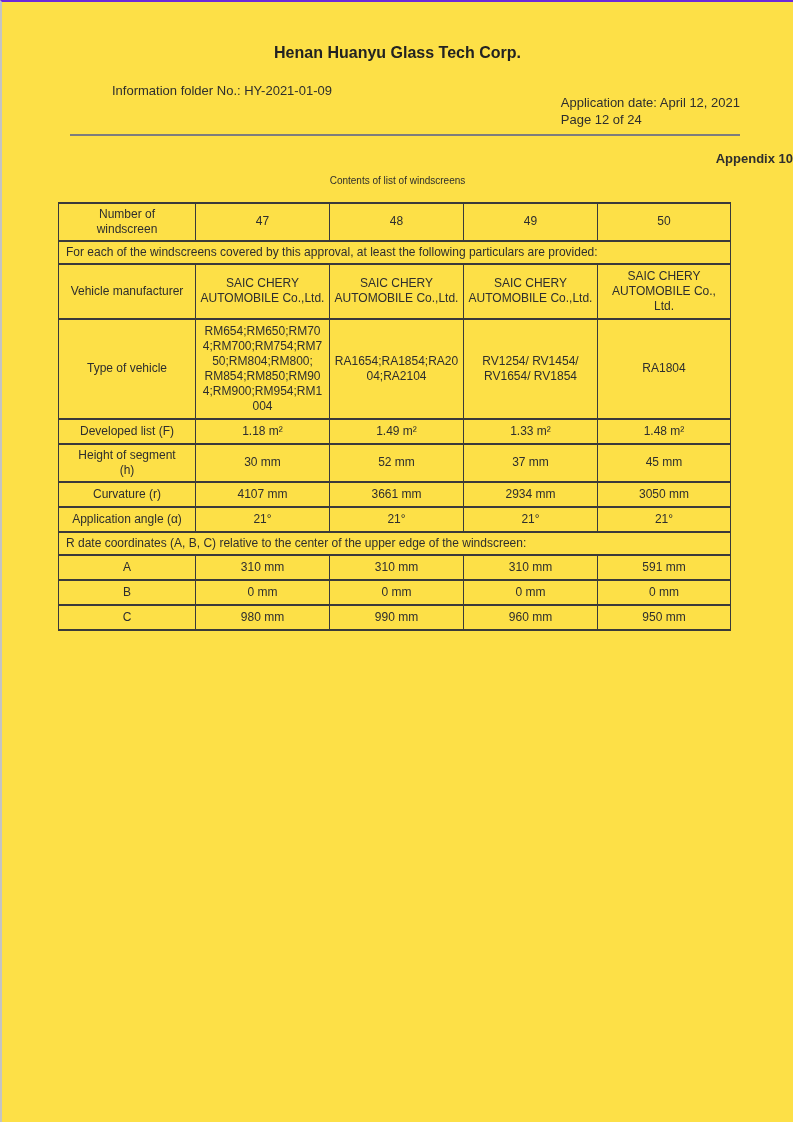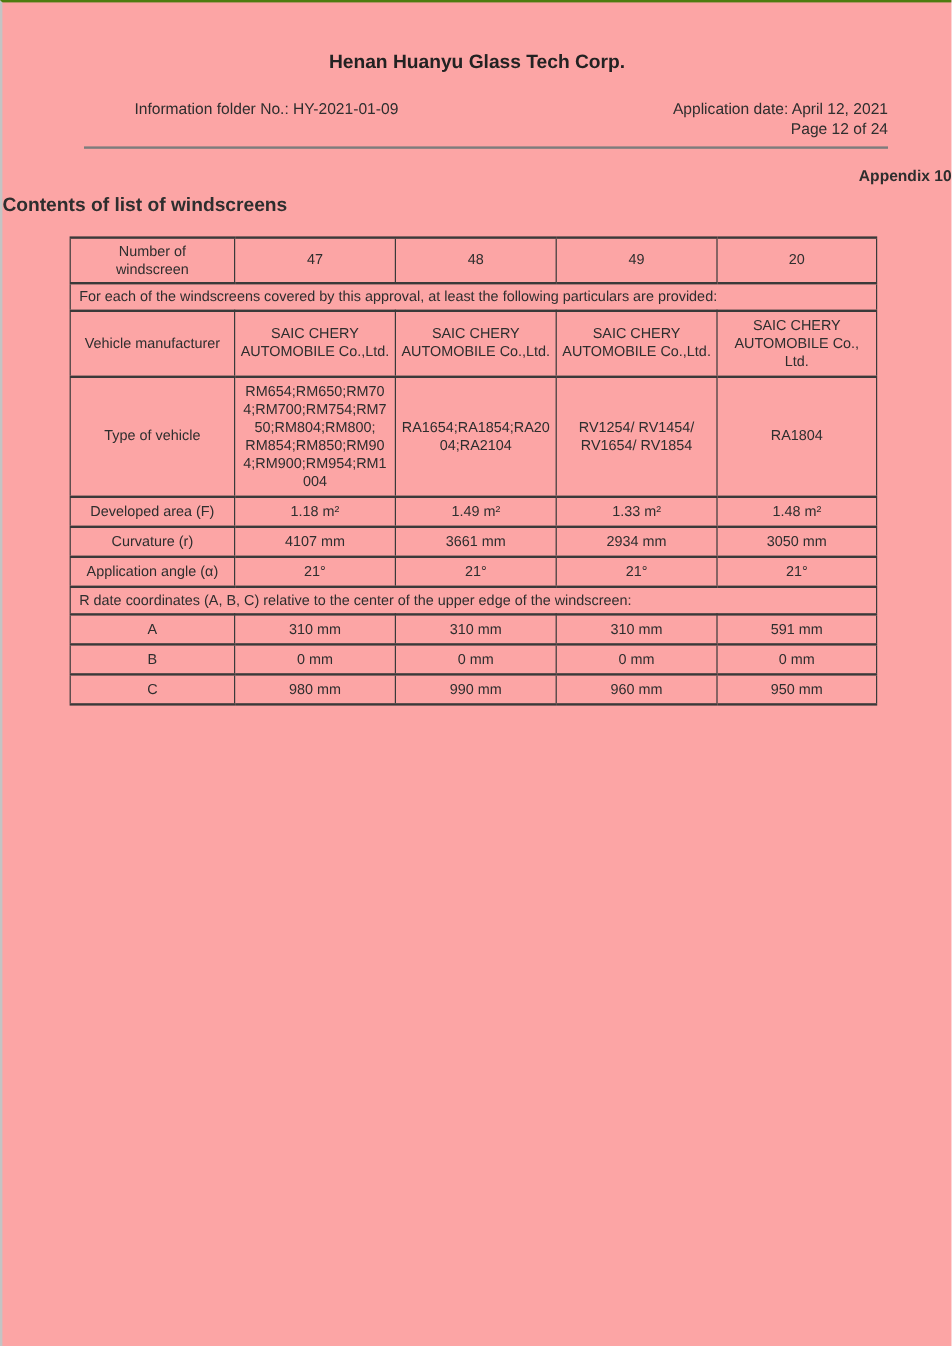--- a/index.html
+++ b/index.html
@@ -5,55 +5,56 @@
   * { margin: 0; padding: 0; box-sizing: border-box; }
   html, body { background: #ffffff; }
   body {
     width: 793px; height: 1122px;
     font-family: "Liberation Sans", sans-serif;
     color: #2e2e2e;
   }
   .page {
     position: relative;
     width: 793px; height: 1122px;
-    background: #fca5a5;
-    border-top: 2px solid #4d7c0f;
+    background: #fde047;
+    border-top: 2px solid #6d28d9;
     border-left: 2px solid #c4c4c4;
     overflow: hidden;
   }
   .company-title {
     margin-top: 42px;
     text-align: center;
     font-size: 16px;
     font-weight: bold;
     color: #222222;
   }
   .info-row {
     display: flex;
     justify-content: space-between;
     align-items: flex-start;
     margin: 21px 53px 0 110px;
     font-size: 13px;
   }
-  .info-right { text-align: right; line-height: 1.3; }
+  .info-right { line-height: 1.3; margin-top: 12px; }
   .header-rule {
     margin: 5px 53px 0 68px;
     height: 2px;
     background: #7d7d7d;
   }
   .appendix-title {
     margin-top: 15px;
     text-align: right;
     font-size: 13px;
     font-weight: bold;
   }
   .table-caption {
     margin-top: 9px;
-    font-size: 16px;
-    font-weight: bold;
+    text-align: center;
+    font-size: 10px;
+    font-weight: normal;
   }
   table.spec {
     margin: 16px 0 0 56px;
     border-collapse: collapse;
     table-layout: fixed;
     width: 672px;
     font-size: 12px;
     line-height: 1.25;
     color: #2e2e2e;
   }
@@ -101,21 +102,21 @@
         <col style="width:134px">
         <col style="width:133px">
     </colgroup>
 
     <tbody>
         <tr>
       <td class="lab">Number of windscreen</td>
       <td class="val">47</td>
       <td class="val">48</td>
       <td class="val">49</td>
-      <td class="val">20</td>
+      <td class="val">50</td>
     </tr>
 
     <tr>
       <td class="note" colspan="5">For each of the windscreens covered by this approval, at least the following particulars are provided:</td>
     </tr>
 
     <tr>
       <td class="lab">Vehicle manufacturer</td>
       <td class="val">SAIC CHERY AUTOMOBILE Co.,Ltd.</td>
       <td class="val">SAIC CHERY AUTOMOBILE Co.,Ltd.</td>
@@ -127,27 +128,34 @@
       <td class="lab">Type of vehicle</td>
       <td class="val breakall">RM654;RM650;RM704;RM700;RM754;RM750;RM804;RM800;
 RM854;RM850;RM904;RM900;RM954;RM1004</td>
       <td class="val breakall">RA1654;RA1854;RA2004;RA2104</td>
       <td class="val">RV1254/ RV1454/ RV1654/ RV1854</td>
       <td class="val">RA1804</td>
     </tr>
 
 
     <tr>
-      <td class="lab">Developed area (F)</td>
+      <td class="lab">Developed list (F)</td>
       <td class="val">1.18 m²</td>
       <td class="val">1.49 m²</td>
       <td class="val">1.33 m²</td>
       <td class="val">1.48 m²</td>
     </tr>
 
+    <tr>
+      <td class="lab">Height of segment (h)</td>
+      <td class="val">30 mm</td>
+      <td class="val">52 mm</td>
+      <td class="val">37 mm</td>
+      <td class="val">45 mm</td>
+    </tr>
 
     <tr>
       <td class="lab">Curvature (r)</td>
       <td class="val">4107 mm</td>
       <td class="val">3661 mm</td>
       <td class="val">2934 mm</td>
       <td class="val">3050 mm</td>
     </tr>
 
     <tr>

